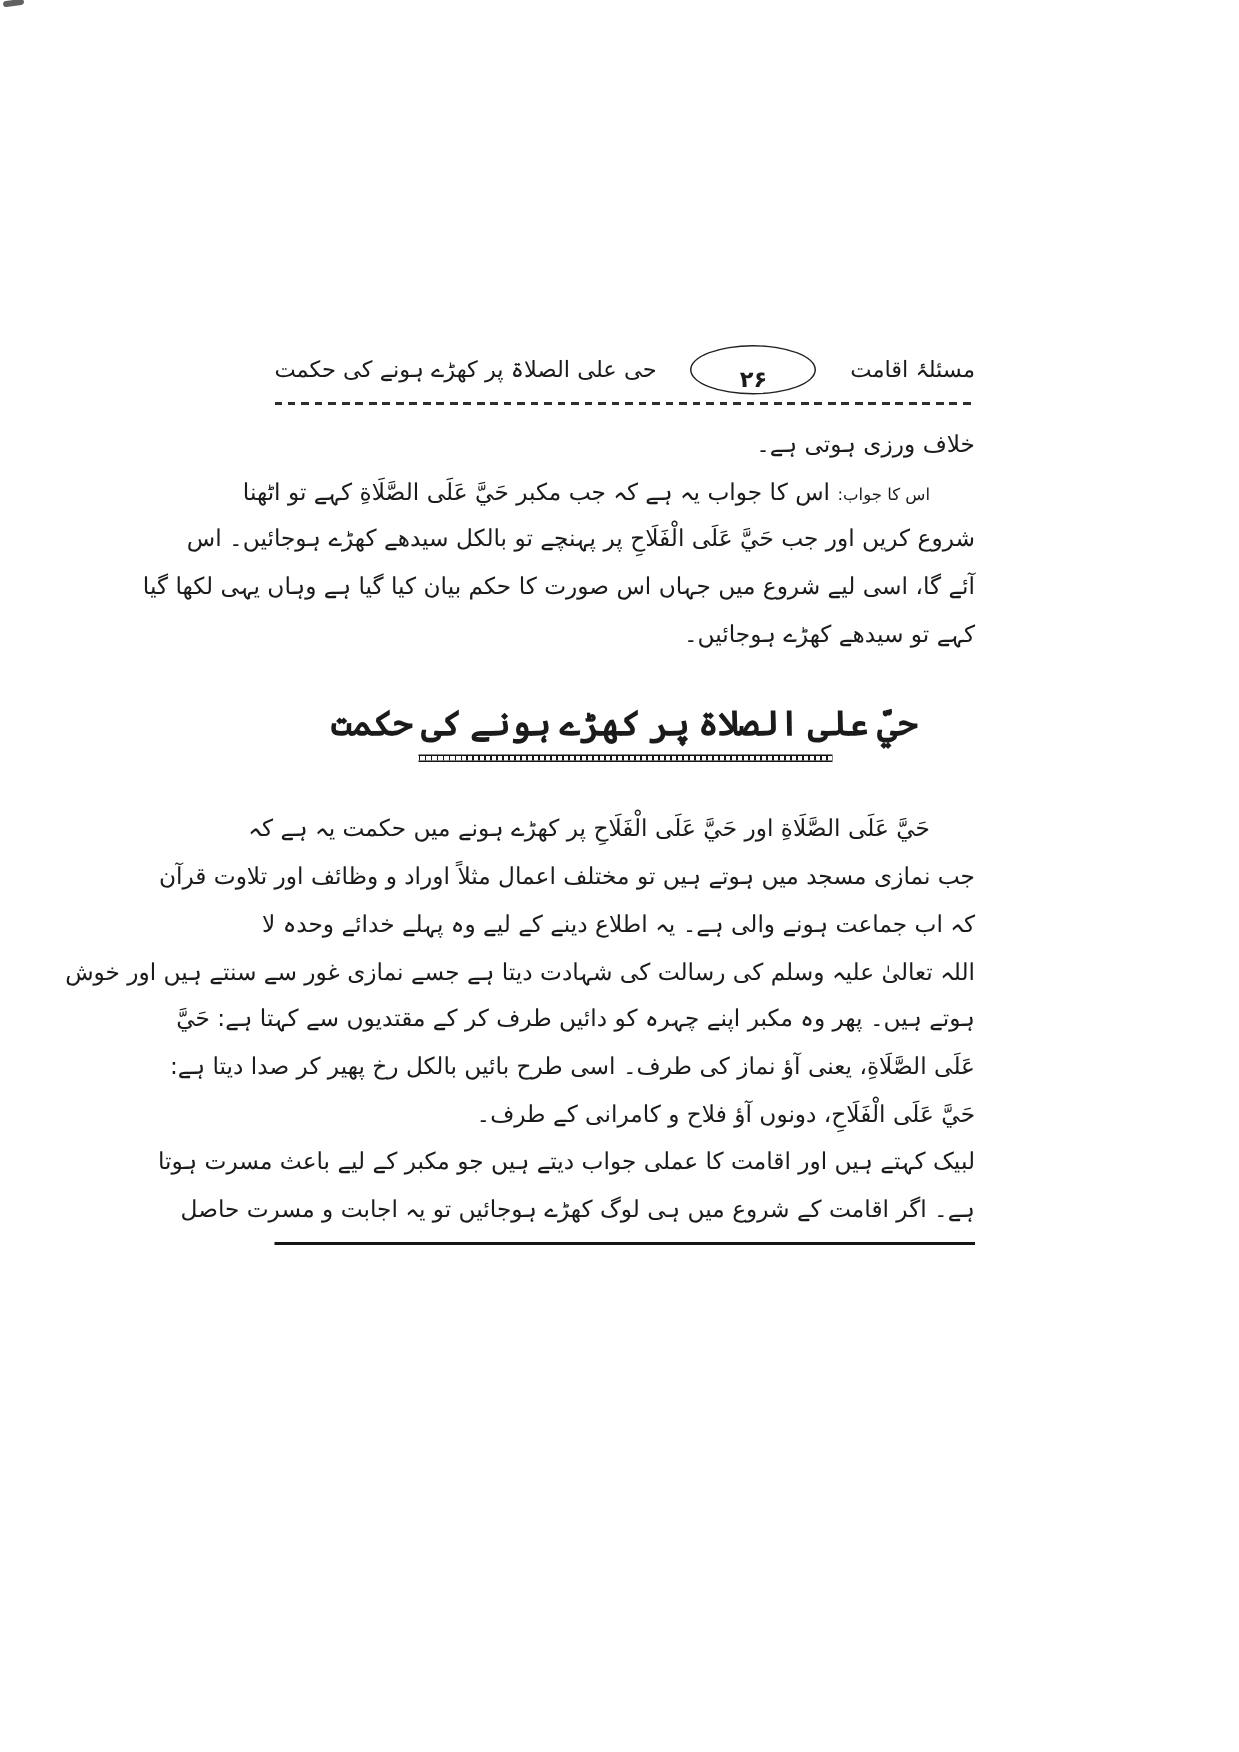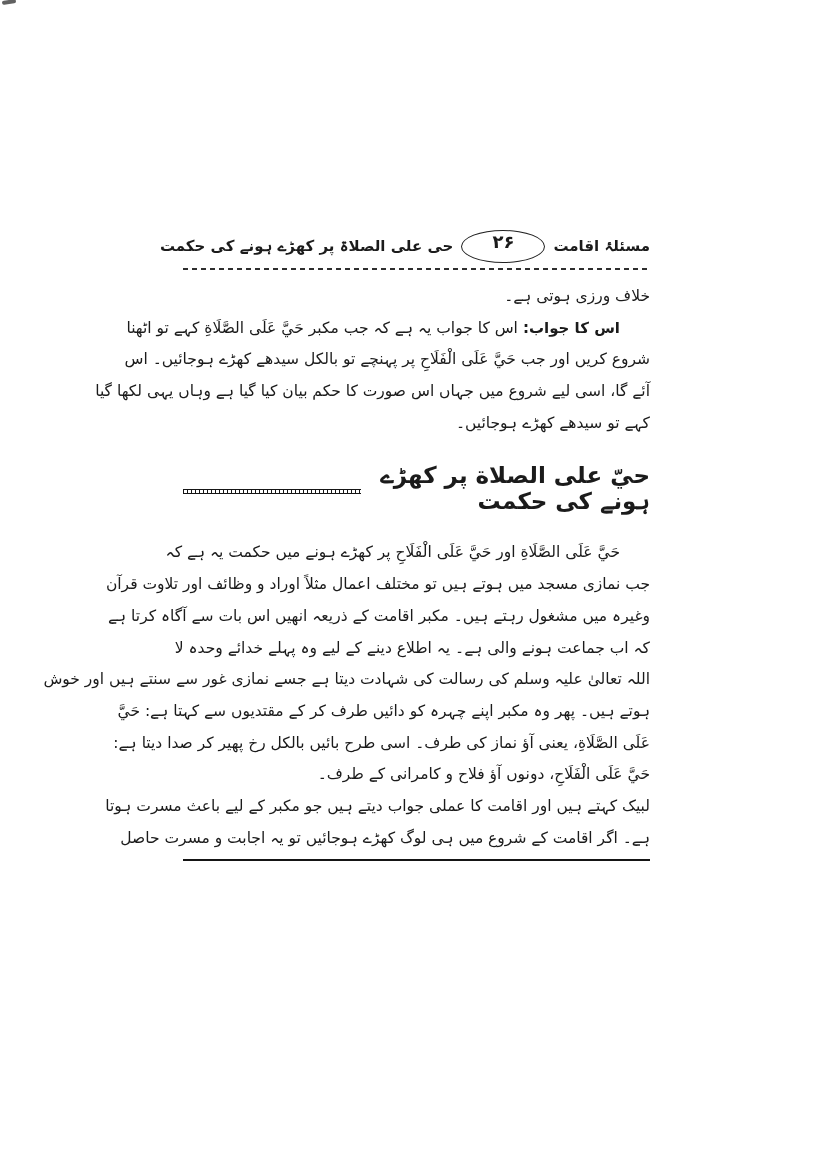--- a/index.html
+++ b/index.html
@@ -8,43 +8,43 @@
     font-family:"DejaVu Sans", sans-serif;color:#1b1b1b;overflow:hidden;
   }
   .page{position:absolute;inset:0;background:#fff;}
   .scan-artifact{
     position:absolute;left:2px;top:0;width:14px;height:4px;
     background:#3a3a3a;border-radius:2px;transform:rotate(-8deg);opacity:.8;
   }
   .col{position:absolute;left:183px;width:467px;direction:rtl;}
   
   .page-header{top:226px;height:40px;display:flex;align-items:center;justify-content:space-between;}
-  .header-title{font-size:15px;font-weight:bold;white-space:nowrap;letter-spacing:-0.2px;}
+  .header-title{font-size:15px;font-weight:normal;white-space:nowrap;letter-spacing:-0.2px;}
   .page-number-badge{
     min-width:84px;height:33px;border:1.6px solid #222;border-radius:50%;
-    display:flex;align-items:flex-start;justify-content:center;
-    font-size:18px;font-weight:bold;box-sizing:border-box;flex:0 0 auto;margin:0 8px;
+    display:flex;align-items:flex-end;justify-content:center;
+    font-size:15px;font-weight:bold;box-sizing:border-box;flex:0 0 auto;margin:0 8px;
   }
   .header-divider{
     position:absolute;left:183px;width:467px;top:268px;height:2px;
     background:repeating-linear-gradient(90deg,#2e2e2e 0 5px,transparent 5px 9px);
   }
   
   .page-body{top:281px;}
   .line{
     font-size:15.5px;line-height:31.7px;height:31.7px;
     text-align:justify;text-align-last:justify;white-space:nowrap;
   }
   .line.lastline{text-align-last:right;}
   .line.indent{padding-right:30px;}
-  .lead-label{font-weight:bold;padding-left:5px;font-size:15px;}
+  .lead-label{font-weight:normal;padding-left:5px;font-size:11px;}
   
   .heading-block{
-    height:98px;display:flex;flex-direction:row;
-    align-items:center;justify-content:center;
+    height:98px;display:flex;flex-direction:column;
+    align-items:center;justify-content:center;font-family:Liberation Serif, serif;
   }
   .section-heading{
     margin:0;font-size:23px;font-weight:bold;letter-spacing:-0.3px;
   }
   .heading-underline{
     width:276px;height:5px;margin-top:7px;box-sizing:border-box;
     border-top:1.7px solid #161616;border-bottom:1.7px solid #161616;
     background:repeating-linear-gradient(90deg,#161616 0 1px,transparent 1px 4px);
   }
   .footer-rule{height:2px;background:#151515;margin-top:5px;}
@@ -74,21 +74,20 @@
     <div class="line">آئے گا، اسی لیے شروع میں جہاں اس صورت کا حکم بیان کیا گیا ہے وہاں یہی لکھا گیا</div>
     <div class="line lastline">کہے تو سیدھے کھڑے ہوجائیں۔</div>
 
     <div class="heading-block">
       <h2 class="section-heading">حيّ على الصلاة پر کھڑے ہونے کی حکمت</h2>
       <div class="heading-underline"></div>
     </div>
 
     <div class="line indent">حَيَّ عَلَى الصَّلَاةِ اور حَيَّ عَلَى الْفَلَاحِ پر کھڑے ہونے میں حکمت یہ ہے کہ</div>
     <div class="line">جب نمازی مسجد میں ہوتے ہیں تو مختلف اعمال مثلاً اوراد و وظائف اور تلاوت قرآن</div>
-    <div class="line">وغیرہ میں مشغول رہتے ہیں۔ مکبر اقامت کے ذریعہ انھیں اس بات سے آگاہ کرتا ہے</div>
     <div class="line">کہ اب جماعت ہونے والی ہے۔ یہ اطلاع دینے کے لیے وہ پہلے خدائے وحدہ لا</div>
     <div class="line">اللہ تعالیٰ علیہ وسلم کی رسالت کی شہادت دیتا ہے جسے نمازی غور سے سنتے ہیں اور خوش</div>
     <div class="line">ہوتے ہیں۔ پھر وہ مکبر اپنے چہرہ کو دائیں طرف کر کے مقتدیوں سے کہتا ہے: حَيَّ</div>
     <div class="line">عَلَى الصَّلَاةِ، یعنی آؤ نماز کی طرف۔ اسی طرح بائیں بالکل رخ پھیر کر صدا دیتا ہے:</div>
     <div class="line lastline">حَيَّ عَلَى الْفَلَاحِ، دونوں آؤ فلاح و کامرانی کے طرف۔</div>
 
     <div class="line">لبیک کہتے ہیں اور اقامت کا عملی جواب دیتے ہیں جو مکبر کے لیے باعث مسرت ہوتا</div>
     <div class="line">ہے۔ اگر اقامت کے شروع میں ہی لوگ کھڑے ہوجائیں تو یہ اجابت و مسرت حاصل</div>
 
     <div class="footer-rule"></div>

